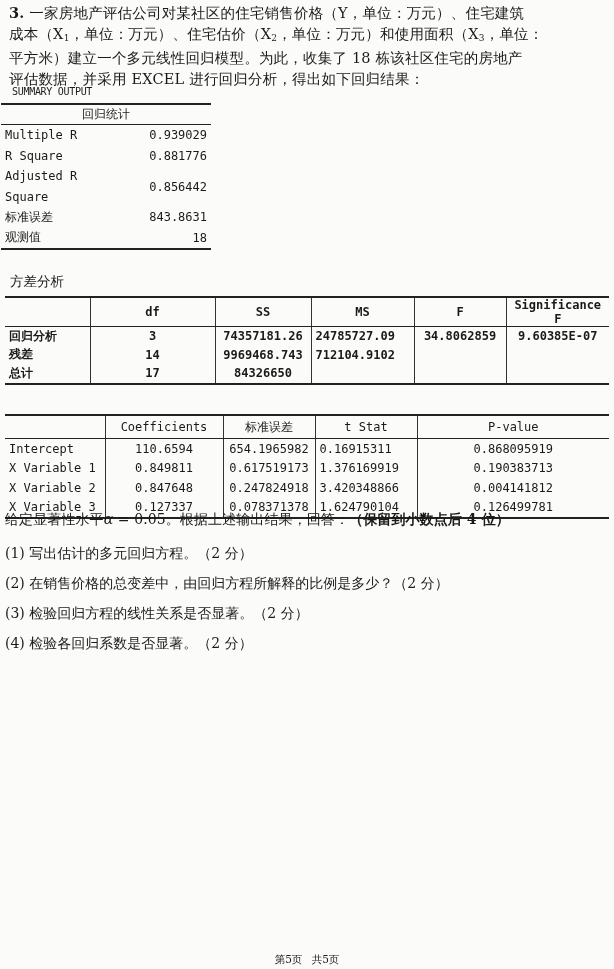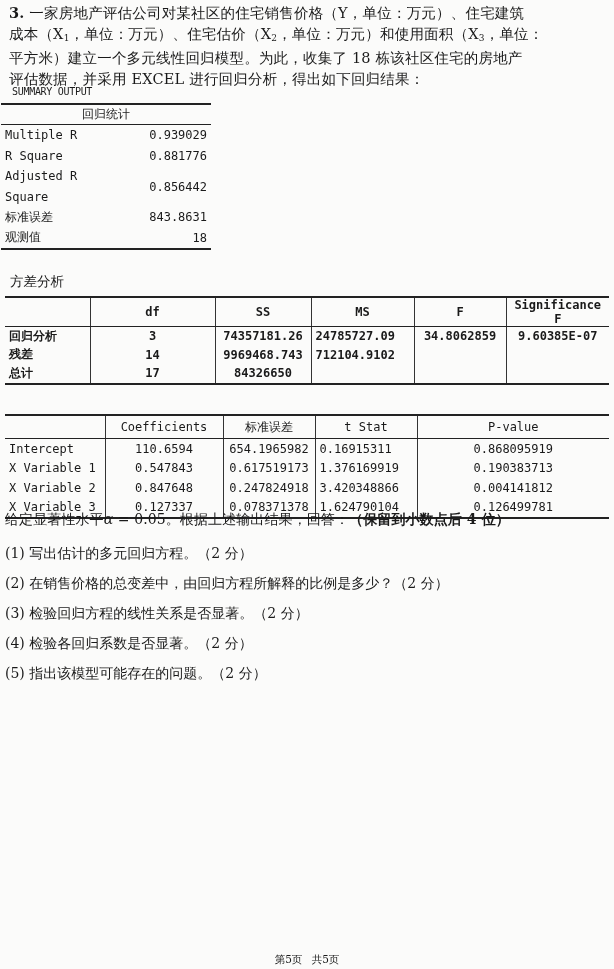--- a/index.html
+++ b/index.html
@@ -161,21 +161,21 @@
     </tr>
     <tr>
       <td>Intercept</td>
       <td class="vl c">110.6594</td>
       <td class="vl c">654.1965982</td>
       <td class="vl">0.16915311</td>
       <td class="vl c">0.868095919</td>
     </tr>
     <tr>
       <td>X Variable 1</td>
-      <td class="vl c">0.547843</td>
+      <td class="vl c">0.849811</td>
       <td class="vl c">0.617519173</td>
       <td class="vl">1.376169919</td>
       <td class="vl c">0.190383713</td>
     </tr>
     <tr>
       <td>X Variable 2</td>
       <td class="vl c">0.847648</td>
       <td class="vl c">0.247824918</td>
       <td class="vl">3.420348866</td>
       <td class="vl c">0.004141812</td>
@@ -190,17 +190,16 @@
   </tbody>
     </table>
 
   <div class="note"><span>给定显著性水平</span><i>α</i><span> = 0.05。根据上述输出结果，回答：</span><span class="bold">（保留到小数点后 4 位）</span></div>
 
   <div class="questions">
     <div class="q">(1) 写出估计的多元回归方程。（2 分）</div>
     <div class="q">(2) 在销售价格的总变差中，由回归方程所解释的比例是多少？（2 分）</div>
     <div class="q">(3) 检验回归方程的线性关系是否显著。（2 分）</div>
     <div class="q">(4) 检验各回归系数是否显著。（2 分）</div>
-    <div class="q">(5) 指出该模型可能存在的问题。（2 分）</div>
   </div>
 
   <div class="footer">第5页 共5页</div>
 </div>
 
 </body></html>

